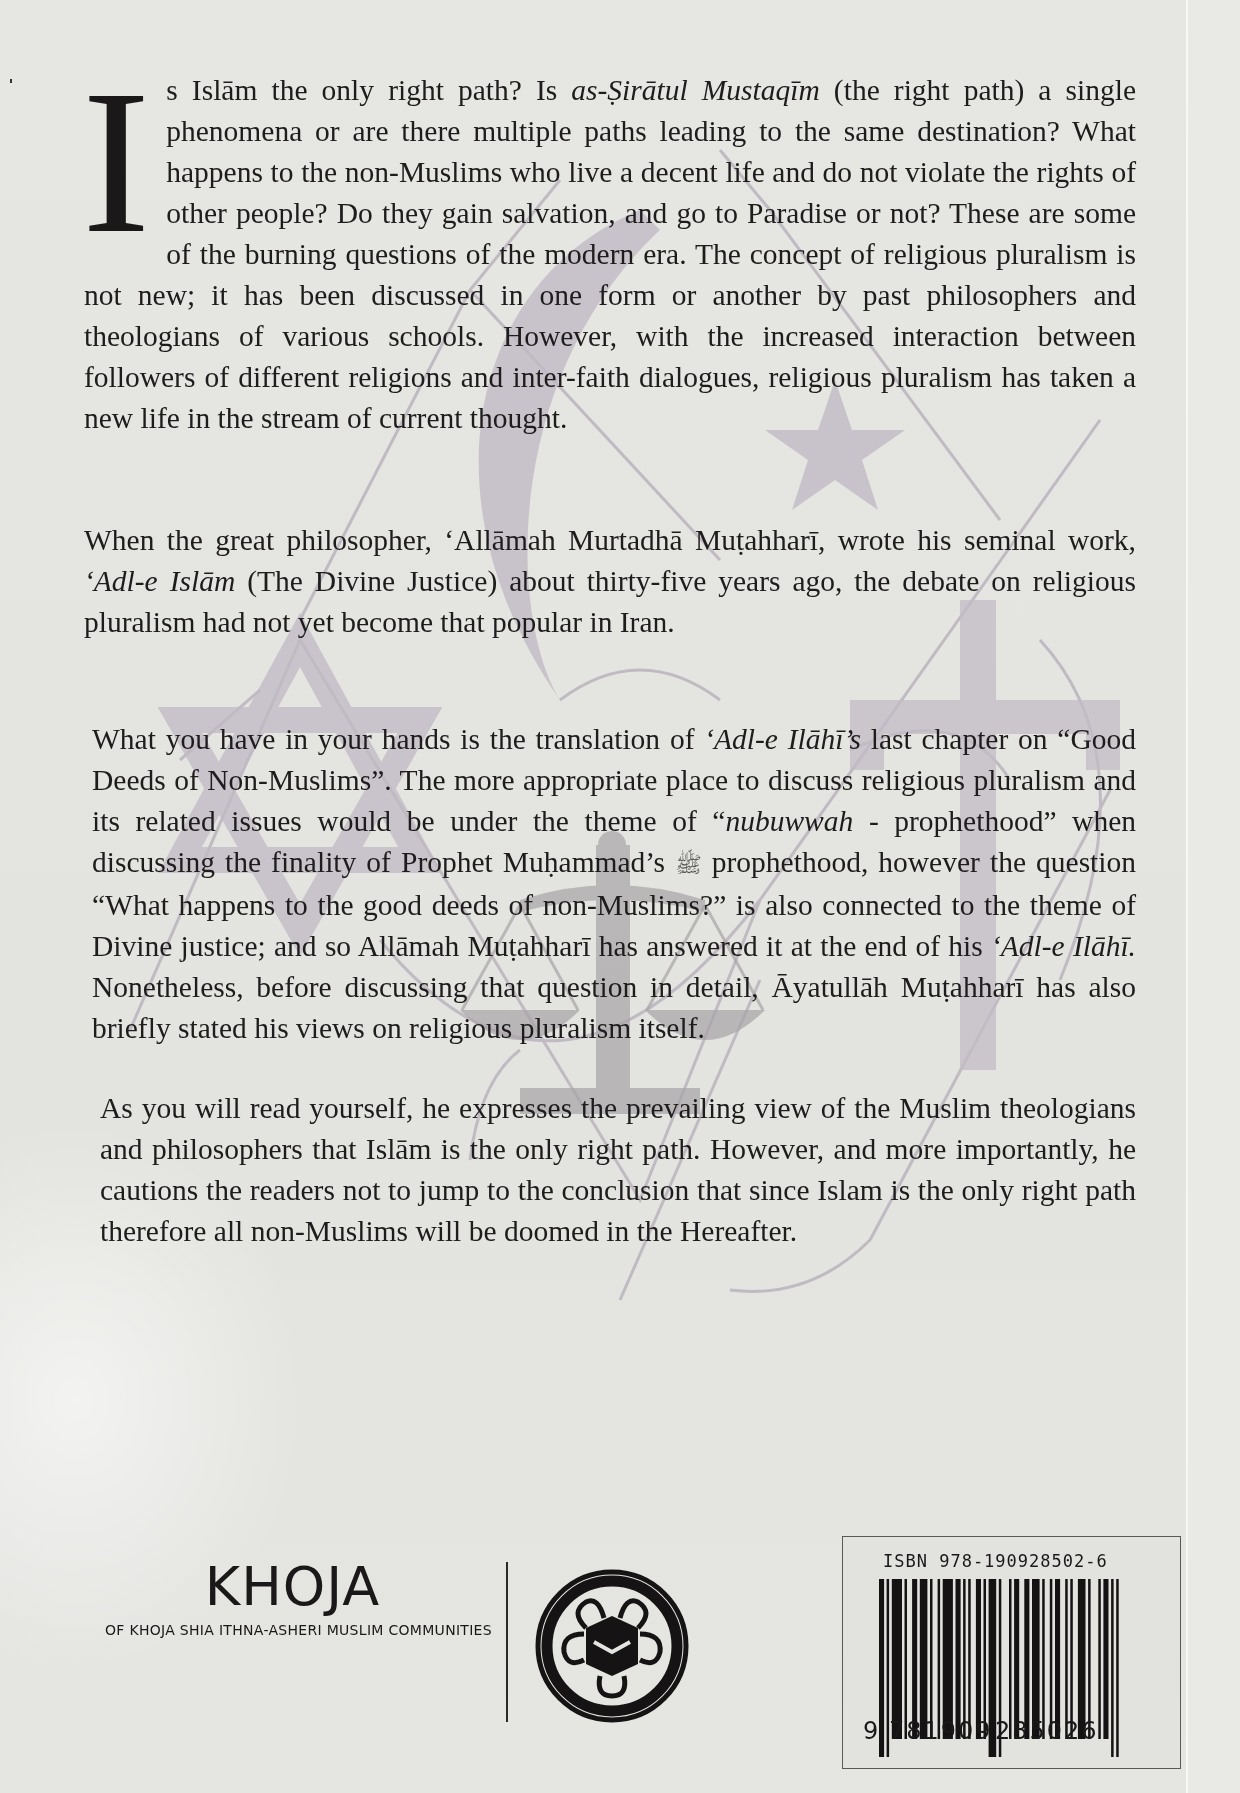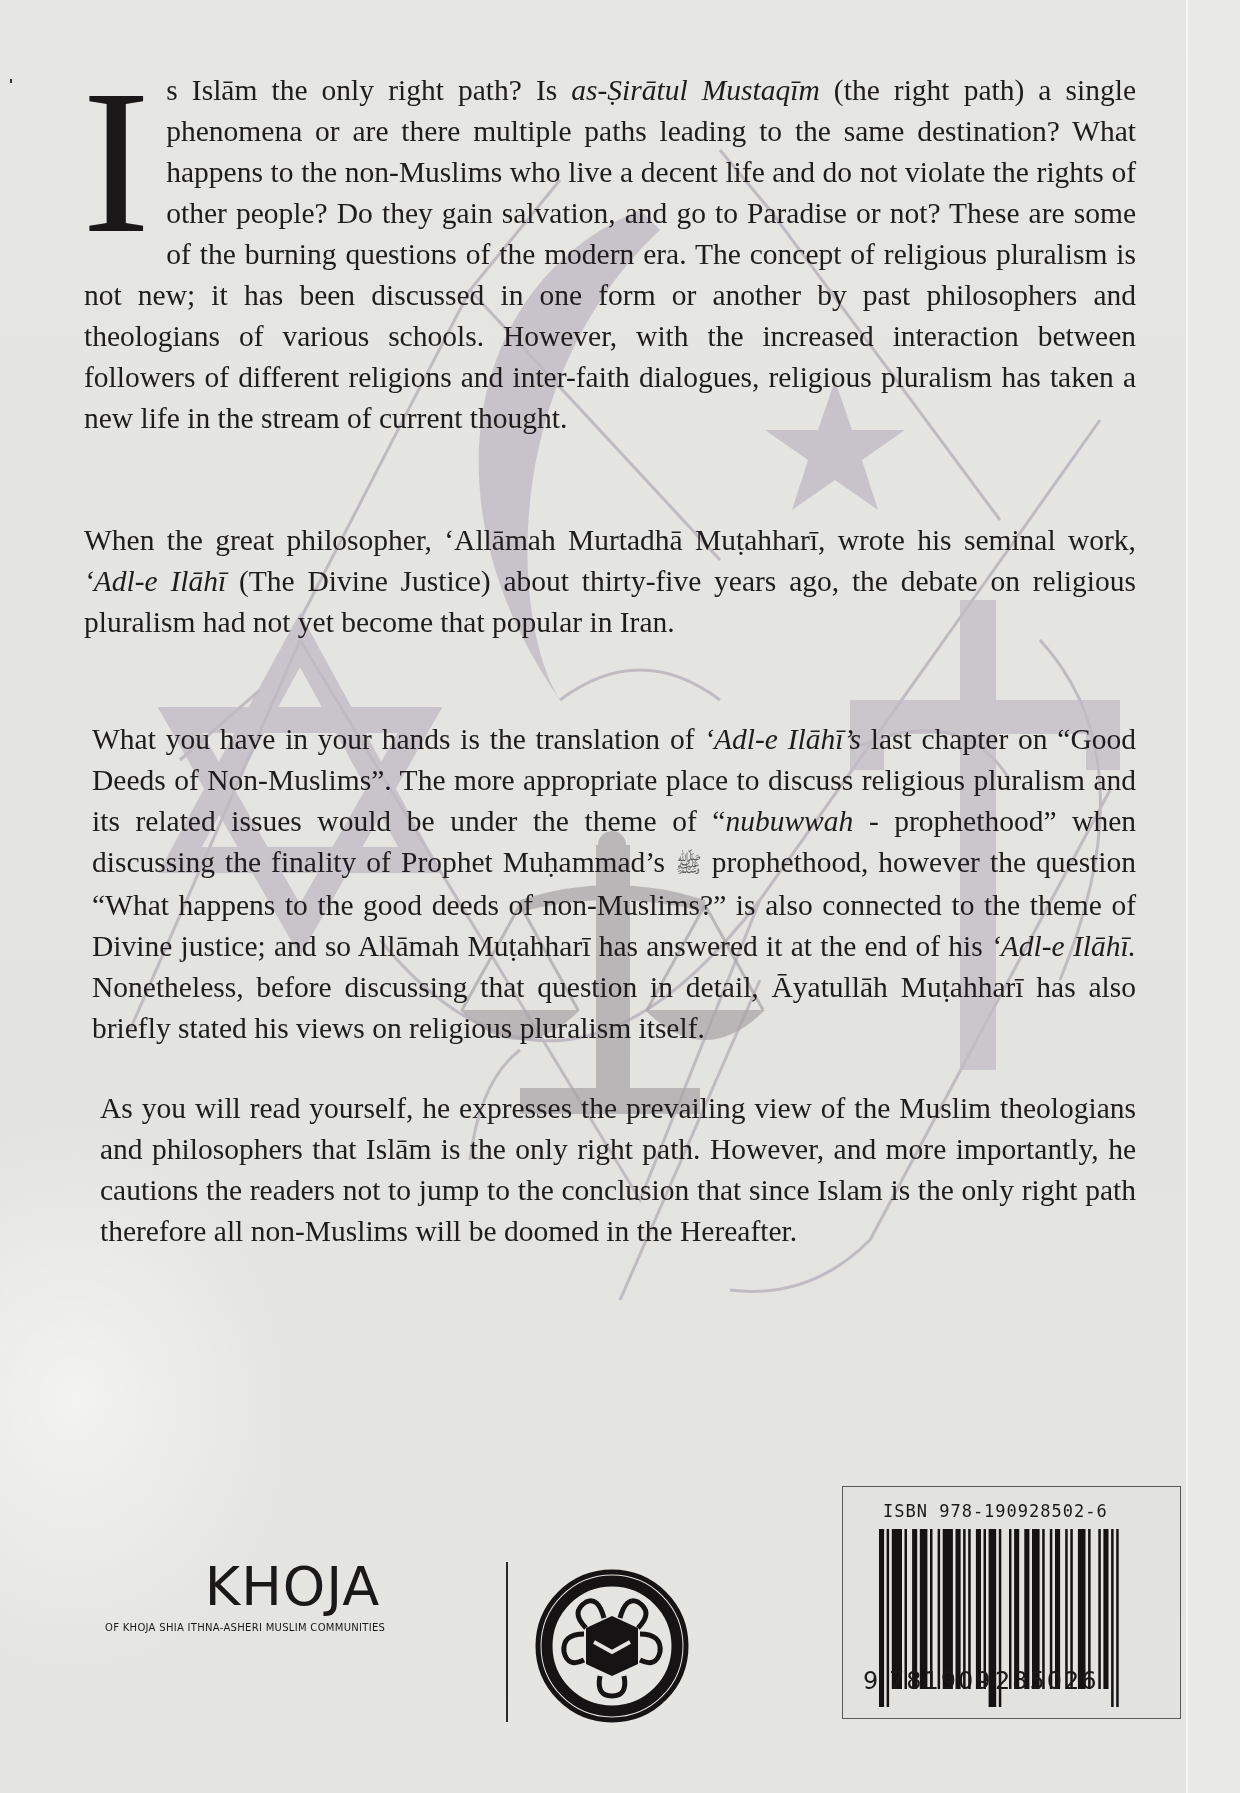--- a/index.html
+++ b/index.html
@@ -36,25 +36,25 @@
   .para3 { top: 684px; }
   .para4 { top: 1088px; left: 100px; width: 1036px; }
   .para3 { left: 92px; width: 1044px; margin-top: 35px; }
   i { font-style: italic; }
   .salawat { font-size: 22px; color: #555; }
 
   .publisher { position: absolute; left: 105px; top: 1560px; width: 375px; text-align: center; font-family: "DejaVu Sans", sans-serif; color: #1a1818; }
   .pub-the { font-size: 26px; letter-spacing: 1px; line-height: 28px; }
   .pub-world { font-size: 54px; line-height: 54px; letter-spacing: 1px; }
   .pub-fed { font-size: 54px; line-height: 56px; letter-spacing: 0px; }
-  .pub-sub { font-size: 10px; margin-top: 8px; letter-spacing: 0.3px; text-align: left; padding-left: 0; white-space: nowrap; }
+  .pub-sub { font-size: 14px; margin-top: 8px; letter-spacing: 0.3px; text-align: left; padding-left: 0; white-space: nowrap; }
   .divider { position: absolute; left: 506px; top: 1562px; width: 2px; height: 160px; background: #2a2828; }
   .emblem { position: absolute; left: 534px; top: 1568px; width: 156px; height: 156px; }
 
-  .isbn-box { position: absolute; left: 842px; top: 1486px; width: 339px; height: 233px; border: 1.5px solid #5a5858; background: #e2e2df; box-sizing: border-box; }
+  .isbn-box { position: absolute; left: 842px; top: 1536px; width: 339px; height: 233px; border: 1.5px solid #5a5858; background: #e2e2df; box-sizing: border-box; }
   .isbn-label { position: absolute; left: 40px; top: 14px; font-family: "DejaVu Sans Mono", monospace; font-size: 17px; letter-spacing: 1px; color: #1a1818; }
   .barcode { position: absolute; left: 36px; top: 42px; width: 242px; height: 178px; }
   .barcode-digits { position: absolute; left: 20px; top: 180px; font-family: "DejaVu Sans", sans-serif; font-size: 24px; color: #1a1818; }
   .bd-first { position: absolute; left: 0px; top: 0; }
   .bd-group1 { position: absolute; left: 26px; top: 0; letter-spacing: 2px; }
   .bd-group2 { position: absolute; left: 132px; top: 0; letter-spacing: 2px; }
   .stray-dot { position: absolute; left: 10px; top: 79px; width: 2px; height: 4px; background: #333; }
 </style>
 </head>
 <body>
@@ -109,21 +109,21 @@
     <path d="M520 905 L462 1010 M520 905 L578 1010"></path>
     <path d="M705 905 L647 1010 M705 905 L763 1010"></path>
   </g>
 </svg>
 
 <div class="text-block para1">
   <p><span class="dropcap">I</span><span class="segs"><span>s Islām the only right path? Is </span><i>as-Ṣirātul Mustaqīm</i><span> (the right path) a single phenomena or are there multiple paths leading to the same destination? What happens to the non-Muslims who live a decent life and do not violate the rights of other people? Do they gain salvation, and go to Paradise or not? These are some of the burning questions of the modern era. The concept of religious pluralism is not new; it has been discussed in one form or another by past philosophers and theologians of various schools. However, with the increased interaction between followers of different religions and inter-faith dialogues, religious pluralism has taken a new life in the stream of current thought.</span></span></p>
 </div>
 
 <div class="text-block para2">
-  <p><span class="segs"><span>When the great philosopher, ‘Allāmah Murtadhā Muṭahharī, wrote his seminal work, </span><i>‘Adl-e Ilāhī</i><span> (The Divine Justice) about thirty-five years ago, the debate on religious pluralism had not yet become that popular in Iran.</span></span></p>
+  <p><span class="segs"><span>When the great philosopher, ‘Allāmah Murtadhā Muṭahharī, wrote his seminal work, </span><i>‘Adl-e Islām</i><span> (The Divine Justice) about thirty-five years ago, the debate on religious pluralism had not yet become that popular in Iran.</span></span></p>
 </div>
 
 <div class="text-block para3">
   <p><span class="segs"><span>What you have in your hands is the translation of </span><i>‘Adl-e Ilāhī’s</i><span> last chapter on “Good Deeds of Non-Muslims”. The more appropriate place to discuss religious pluralism and its related issues would be under the theme of “</span><i>nubuwwah</i><span> - prophethood” when discussing the finality of Prophet Muḥammad’s </span><span class="salawat">ﷺ</span><span> prophethood, however the question “What happens to the good deeds of non-Muslims?” is also connected to the theme of Divine justice; and so Allāmah Muṭahharī has answered it at the end of his </span><i>‘Adl-e Ilāhī.</i><span> Nonetheless, before discussing that question in detail, Āyatullāh Muṭahharī has also briefly stated his views on religious pluralism itself.</span></span></p>
 </div>
 
 <div class="text-block para4">
   <p><span class="segs"><span>As you will read yourself, he expresses the prevailing view of the Muslim theologians and philosophers that Islām is the only right path. However, and more importantly, he cautions the readers not to jump to the conclusion that since Islam is the only right path therefore all non-Muslims will be doomed in the Hereafter.</span></span></p>
 </div>
 

